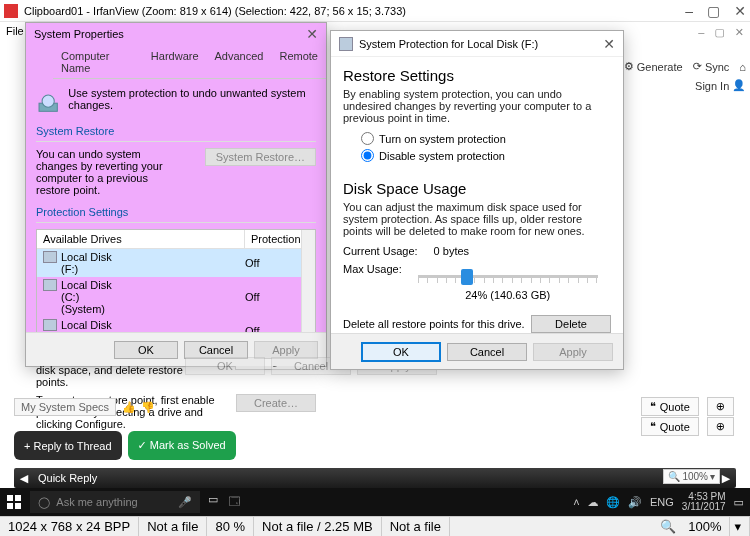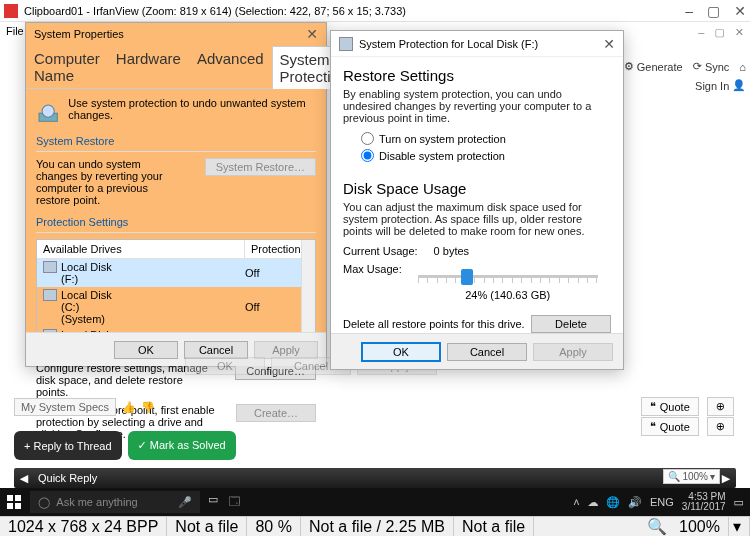--- a/index.html
+++ b/index.html
@@ -13,24 +13,24 @@
 .top-icons { position: absolute; right: 6px; top: 22px; height: 20px; display: flex; gap: 10px; align-items: center; color: #888; }
 
 .file-menu { position: absolute; left: 6px; top: 25px; font-size: 11px; }
 
 
 .right-rail { position: absolute; right: 4px; top: 60px; font-size: 11px; color: #333; }
 .rail-row { display: flex; gap: 10px; margin-bottom: 6px; align-items: center; }
 .rail-row span { display:inline-flex; align-items:center; gap:3px; }
 
 
-.sysprop { position: absolute; left: 25px; top: 22px; width: 302px; height: 345px; background: #fdba74; border: 1px solid #aaa; box-shadow: 0 4px 16px rgba(0,0,0,.25); }
+.sysprop { position: absolute; left: 25px; top: 22px; width: 302px; height: 345px; background: #f0abfc; border: 1px solid #aaa; box-shadow: 0 4px 16px rgba(0,0,0,.25); }
 .sp-title { height: 22px; display: flex; align-items: center; padding: 0 8px; font-size: 11px; }
 .sp-close { margin-left: auto; font-size: 14px; color: #555; }
-.sp-tabs { display: flex; border-bottom: 1px solid #ccc; font-size: 15px; }
+.sp-tabs { display: flex; border-bottom: 1px solid #ccc; font-size: 11px; margin-left: 27px; }
 .sp-tab { padding: 4px 7px; border: 1px solid transparent; border-bottom: none; color: #333; cursor: default; }
 .sp-tab.sel { border-color: #ccc; background: #fff; position: relative; top: 1px; }
 .sp-body { padding: 8px 10px; font-size: 11px; }
 .sp-icon-row { display: flex; gap: 8px; align-items: flex-start; }
 .sp-shield { width: 28px; height: 28px; display:flex; align-items:center; justify-content:center; }
 
 .group-label { color: #0a5aa6; margin: 10px 0 4px; font-size: 11px; }
 .group-sep { border: none; border-top: 1px solid #ddd; margin-bottom: 6px; }
 .row { display: flex; gap: 20px; align-items: flex-start; margin-bottom: 6px; }
 .row .txt { flex: 1; }
@@ -98,21 +98,21 @@
 
 
 .taskbar { position: absolute; left: 0; right: 0; bottom: 20px; height: 28px; background: #111; display: flex; align-items: center; color: #ccc; font-size: 11px; }
 .tb-start { width: 28px; height: 28px; display:flex; align-items:center; justify-content:center; }
 .tb-search { display: flex; align-items: center; gap: 6px; background: #222; height: 22px; padding: 0 8px; width: 170px; margin-left: 2px; color:#888; }
 .tb-icons { display: flex; gap: 10px; padding: 0 8px; }
 .tb-tray { margin-left: auto; display: flex; align-items: center; gap: 8px; padding: 0 6px; color:#ccc; }
 .tb-time { text-align: right; line-height: 1; font-size: 10px; }
 
 
-.irf-status { position: absolute; left: 0; right: 0; bottom: 0; height: 20px; background: #f0f0f0; border-top: 1px solid #ccc; display: flex; align-items: center; font-size: 16px; }
+.irf-status { position: absolute; left: 0; right: 0; bottom: 0; height: 20px; background: #f0f0f0; border-top: 1px solid #ccc; display: flex; align-items: center; font-size: 13px; }
 .irf-status span { border-right: 1px solid #ccc; padding: 0 8px; height: 100%; display:flex; align-items:center; }
 
 .zoom-pill { position:absolute; right:30px; bottom:52px; font-size:10px; color:#555; display:flex; align-items:center; gap:2px; background:#fafafa; border:1px solid #ccc; padding:1px 4px; }
 
 </style>
 </head>
 <body>
 
 <div class="irfan-title">
   <div class="irfan-logo"></div>
@@ -145,21 +145,20 @@
 
 <div class="sysprop">
   <div class="sp-title">
     <span>System Properties</span>
     <span class="sp-close">✕</span>
   </div>
   <div class="sp-tabs">
     <div class="sp-tab">Computer Name</div>
     <div class="sp-tab">Hardware</div>
     <div class="sp-tab">Advanced</div>
-    <div class="sp-tab sel">System Protection</div>
     <div class="sp-tab">Remote</div>
   </div>
   <div class="sp-body">
     <div class="sp-icon-row">
       <div class="sp-shield">
         <svg viewBox="0 0 24 24">
             <rect x="3" y="14" width="18" height="8" fill="#7ab" stroke="#589"></rect>
             <circle cx="12" cy="12" r="6" fill="#cdf" stroke="#589"></circle>
           </svg>
       </div>

